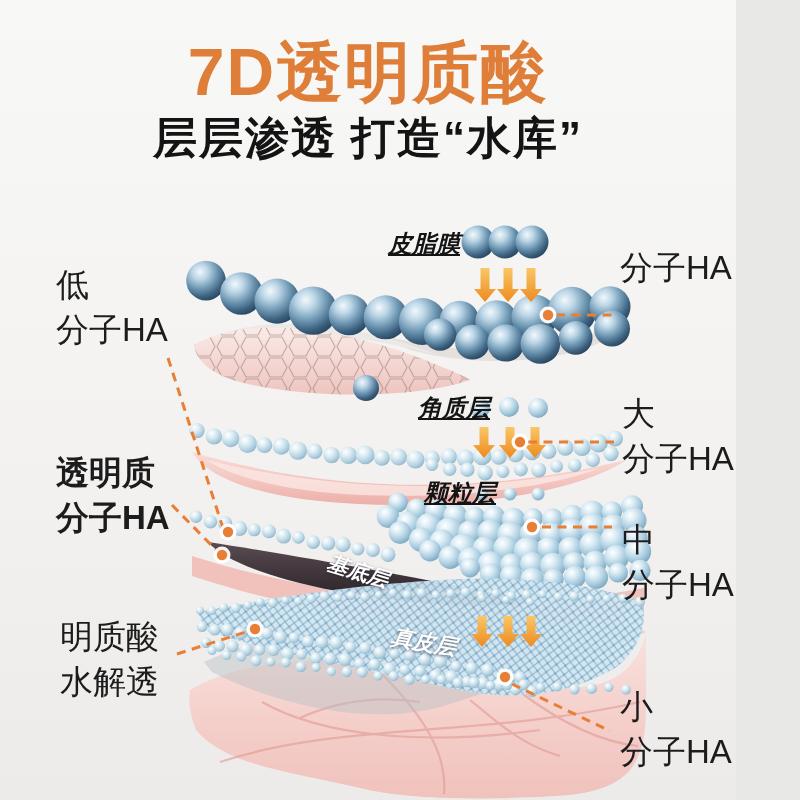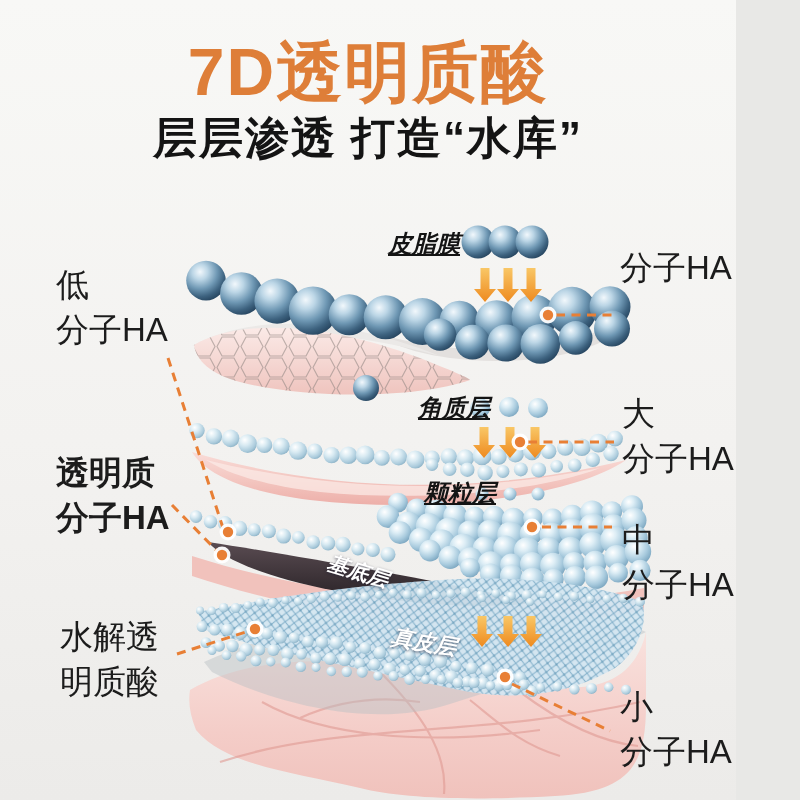--- a/index.html
+++ b/index.html
@@ -429,22 +429,22 @@
 
   <div class="side-label ll-0">
     <div>低</div>
     <div>分子HA</div>
   </div>
   <div class="side-label ll-1">
     <div>透明质</div>
     <div>分子HA</div>
   </div>
   <div class="side-label ll-2">
+    <div>明质酸</div>
     <div>水解透</div>
-    <div>明质酸</div>
   </div>
 
   <div class="side-label rl-0">
     <div>分子HA</div>
   </div>
   <div class="side-label rl-1">
     <div>大</div>
     <div>分子HA</div>
   </div>
   <div class="side-label rl-2">

